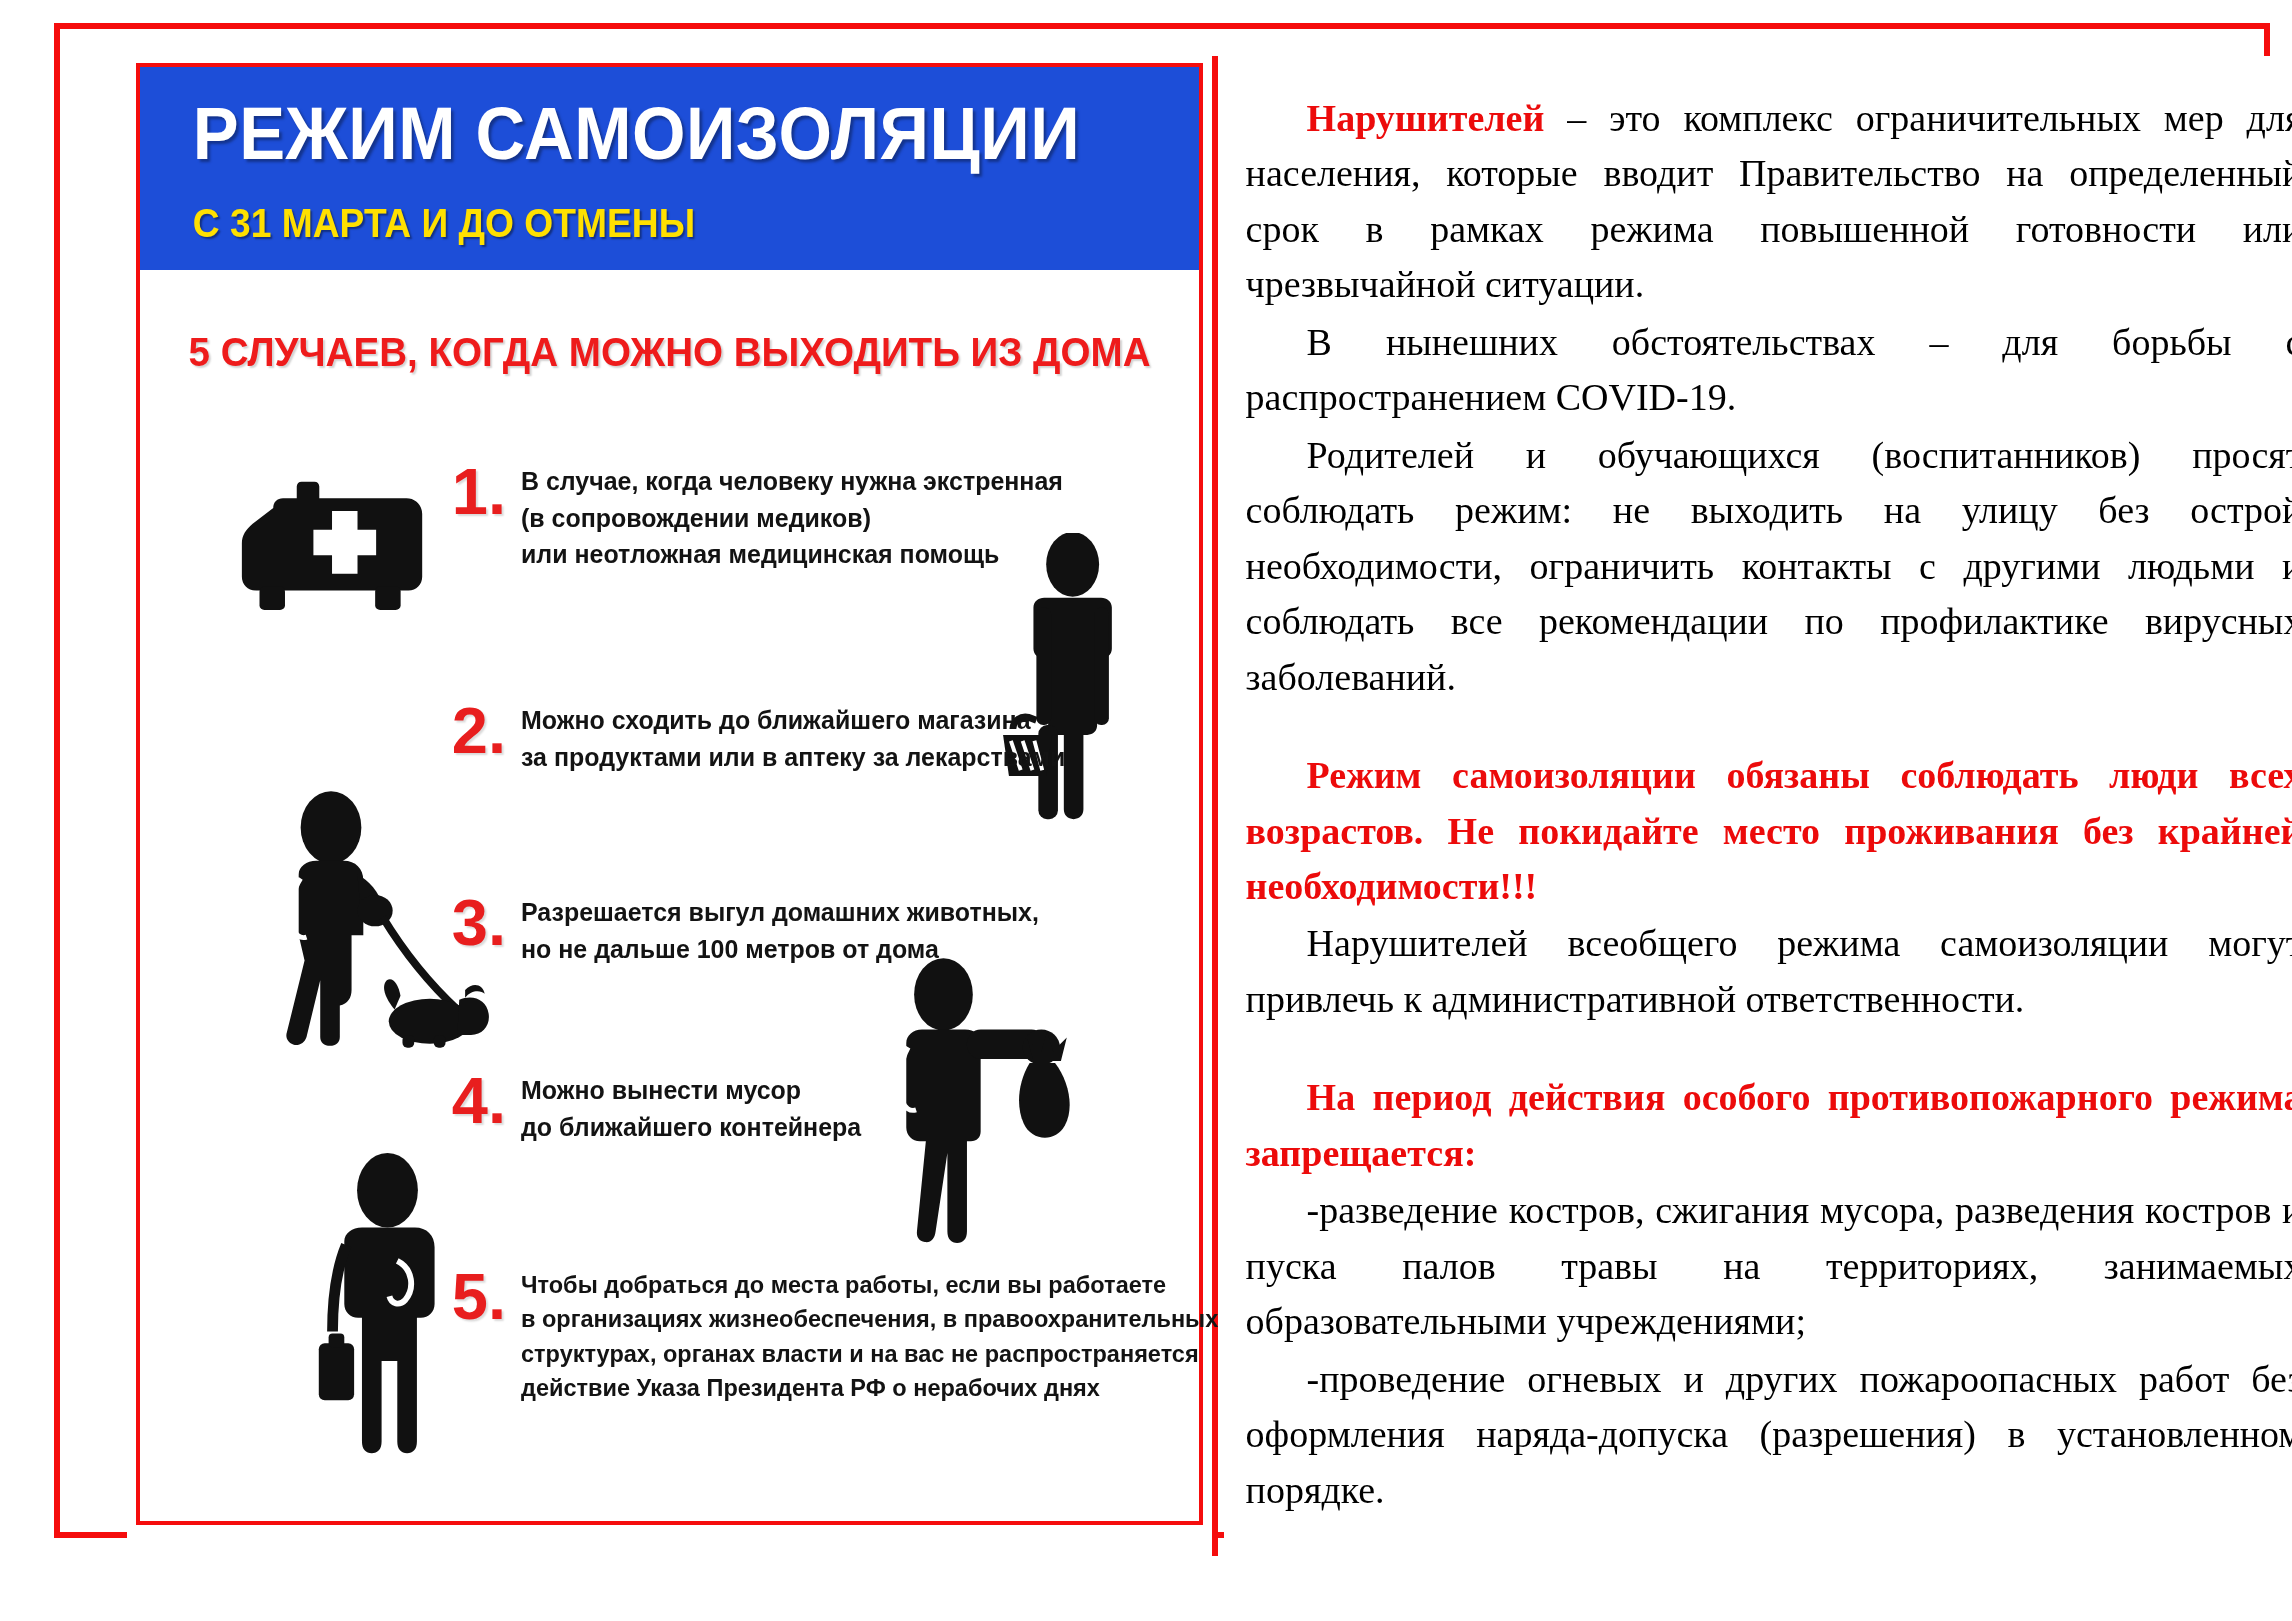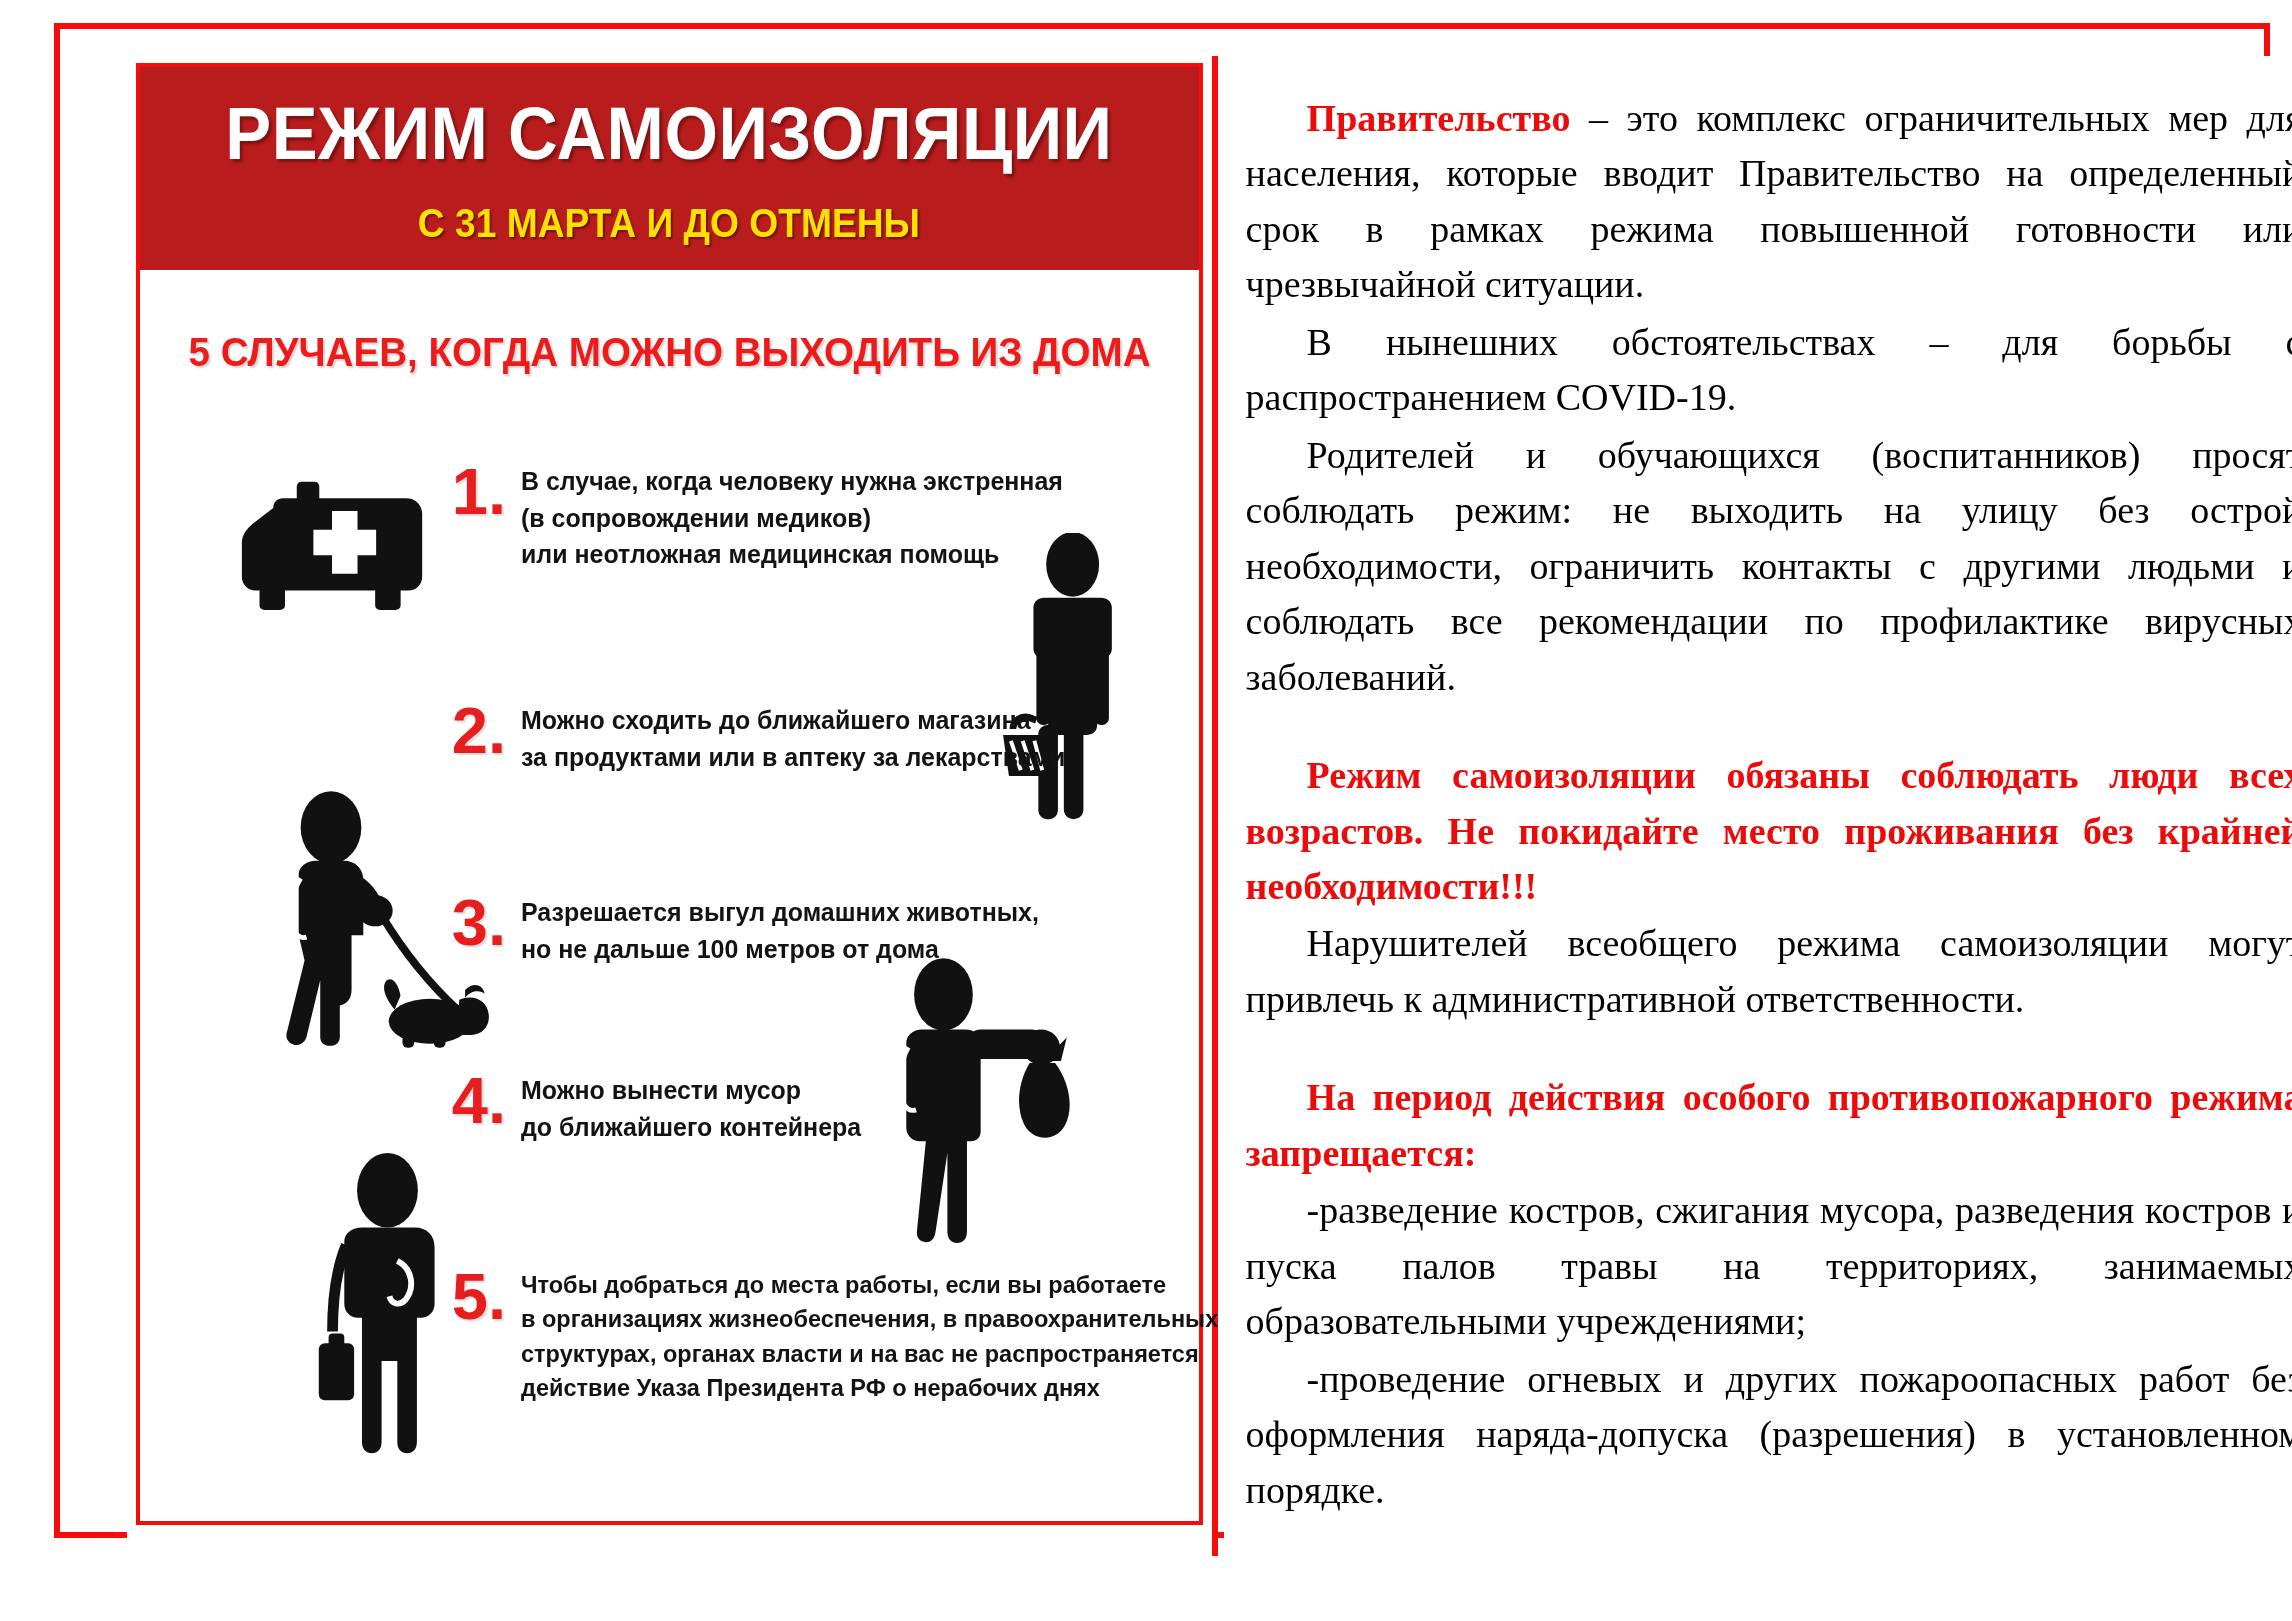--- a/index.html
+++ b/index.html
@@ -46,23 +46,23 @@
     width: 1067px; height: 1462px;
     box-sizing: border-box;
     border: 4.9px solid #f50d0d;
     background: #ffffff;
     display: flex;
     flex-direction: column;
   }
 
   
   .poster-header {
-    background: #b91c1c;
+    background: #1d4ed8;
     padding: 21.6px 17.6px 19.6px 17.6px;
-    text-align: center;
+    text-align: left;
     flex: 0 0 auto;
   }
   .poster-title {
     font-family: "Liberation Sans", "DejaVu Sans", sans-serif;
     font-weight: bold;
     font-size: 74px;
     line-height: 1.02;
     letter-spacing: 0.5px;
     color: #ffffff;
     text-shadow: 2.9px 2.9px 2.9px rgba(0,0,0,.35);
@@ -289,21 +289,21 @@
               <div>действие Указа Президента РФ о нерабочих днях</div>
             </div>
           </div>
 
         </div>
       </div>
     </div>
 
     <div class="text-col">
 
-      <p class="para"><span class="lead-word">Правительство</span><span> – это комплекс ограничительных мер для населения, которые вводит Правительство на определенный срок в рамках режима повышенной готовности или чрезвычайной ситуации.</span></p>
+      <p class="para"><span class="lead-word">Нарушителей</span><span> – это комплекс ограничительных мер для населения, которые вводит Правительство на определенный срок в рамках режима повышенной готовности или чрезвычайной ситуации.</span></p>
 
       <p class="para">В нынешних обстоятельствах – для борьбы с распространением COVID-19.</p>
 
       <p class="para">Родителей и обучающихся (воспитанников) просят соблюдать режим: не выходить на улицу без острой необходимости, ограничить контакты с другими людьми и соблюдать все рекомендации по профилактике вирусных заболеваний.</p>
 
       <p class="para red gap">Режим самоизоляции обязаны соблюдать люди всех возрастов. Не покидайте место проживания без крайней необходимости!!!</p>
 
       <p class="para">Нарушителей всеобщего режима самоизоляции могут привлечь к административной ответственности.</p>
 
       <p class="para red gap">На период действия особого противопожарного режима запрещается:</p>

